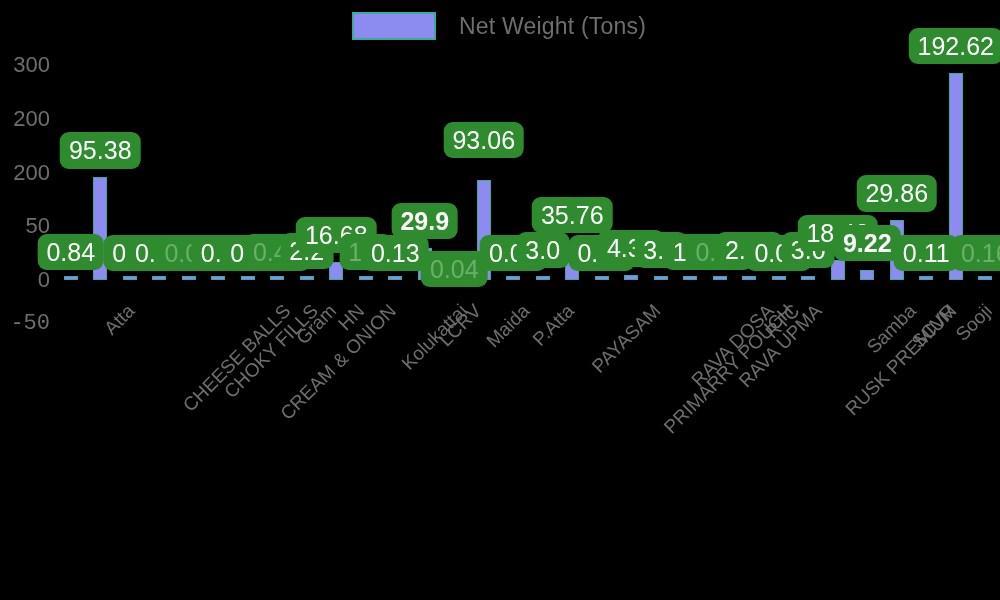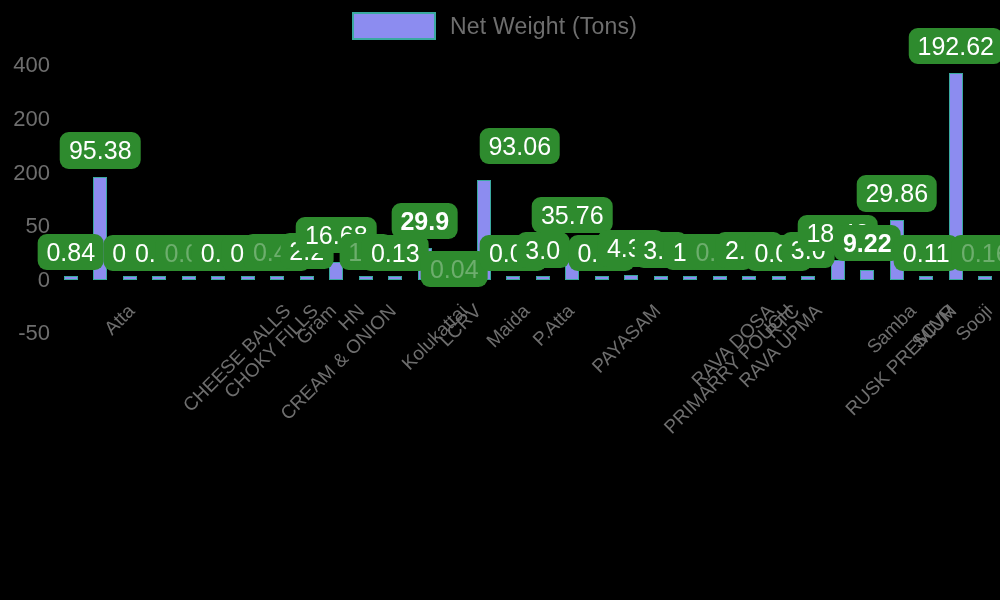--- a/index.html
+++ b/index.html
@@ -1,20 +1,20 @@
 <!DOCTYPE html>
 <html><head>
 <meta charset="utf-8">
 <style>
   html,body{margin:0;padding:0;background:#000;}
   body{width:1000px;height:600px;overflow:hidden;font-family:"Liberation Sans","DejaVu Sans",sans-serif;}
   #stage{position:relative;width:1000px;height:600px;background:#000;}
 
   
-  .legend{position:absolute;left:352px;top:12px;display:flex;align-items:center;gap:14px;}
+  .legend{position:absolute;left:352px;top:12px;display:flex;align-items:center;gap:23px;}
   .legend-swatch{width:84px;height:28px;background:#8c8cf0;border:2px solid #3aa9a0;box-sizing:border-box;}
   .legend-label{color:#6e6e6e;font-size:23px;letter-spacing:.2px;}
 
   
   .ytick{position:absolute;right:0;transform:translateY(-50%);color:#6e6e6e;font-size:22px;text-align:right;}
   #yaxis{position:absolute;left:0;top:0;width:50px;height:600px;}
 
   .plot{position:absolute;left:56px;top:0;width:944px;height:600px;}
 
   
@@ -34,26 +34,26 @@
 <body>
 
 <div id="stage">
 
   <div class="legend">
     <span class="legend-swatch"></span>
     <span class="legend-label">Net Weight (Tons)</span>
   </div>
 
   <div id="yaxis">
-      <div class="ytick" style="top: 65px;">400</div>
+      <div class="ytick" style="top: 65px;">300</div>
       <div class="ytick" style="top: 118.75px;">200</div>
       <div class="ytick" style="top: 172.5px;">200</div>
       <div class="ytick" style="top: 226.25px;">50</div>
       <div class="ytick" style="top: 280px;">0</div>
-      <div class="ytick" style="top: 333px;">-50</div>
+      <div class="ytick" style="top: 323px; font-family: Liberation Mono, monospace;">-50</div>
     </div>
 
   <div class="plot">
     <div id="bars">
         <div class="bar" style="left: 7.75px; width: 14px; height: 4px; bottom: 320px;"></div>
         <div class="bar" style="left: 37.25px; width: 14px; height: 102.533px; bottom: 320px;"></div>
         <div class="bar" style="left: 66.75px; width: 14px; height: 4px; bottom: 320px;"></div>
         <div class="bar" style="left: 96.25px; width: 14px; height: 4px; bottom: 320px;"></div>
         <div class="bar" style="left: 125.75px; width: 14px; height: 4px; bottom: 320px;"></div>
         <div class="bar" style="left: 155.25px; width: 14px; height: 4px; bottom: 320px;"></div>
@@ -92,21 +92,21 @@
         <div class="dlabel dim" style="left: 132.75px; top: 234.935px;">0.06</div>
         <div class="dlabel" style="left: 162.25px; top: 234.892px;">0.1</div>
         <div class="dlabel" style="left: 191.75px; top: 234.892px;">0.1</div>
         <div class="dlabel dim" style="left: 221.25px; top: 234.495px;">0.47</div>
         <div class="dlabel" style="left: 250.75px; top: 232.635px;">2.2</div>
         <div class="dlabel" style="left: 280.25px; top: 217.069px;">16.68</div>
         <div class="dlabel dim" style="left: 309.75px; top: 233.925px;">1.0</div>
         <div class="dlabel" style="left: 339.25px; top: 234.86px;">0.13</div>
         <div class="dlabel" style="left: 368.75px; top: 202.857px; font-weight: bold;">29.9</div>
         <div class="dlabel dim" style="left: 398.25px; top: 251px;">0.04</div>
-        <div class="dlabel" style="left: 427.75px; top: 128px; margin-left: 36px;">93.06</div>
+        <div class="dlabel" style="left: 427.75px; top: 122px;">93.06</div>
         <div class="dlabel" style="left: 457.25px; top: 234.914px;">0.08</div>
         <div class="dlabel" style="left: 486.75px; top: 231.775px;">3.0</div>
         <div class="dlabel" style="left: 516.25px; top: 196.558px;">35.76</div>
         <div class="dlabel" style="left: 545.75px; top: 234.968px;">0.03</div>
         <div class="dlabel" style="left: 575.25px; top: 230.324px;">4.35</div>
         <div class="dlabel" style="left: 604.75px; top: 231.775px;">3.0</div>
         <div class="dlabel" style="left: 634.25px; top: 233.925px;">1.0</div>
         <div class="dlabel dim" style="left: 663.75px; top: 233.979px;">0.95</div>
         <div class="dlabel" style="left: 693.25px; top: 231.861px;">2.92</div>
         <div class="dlabel" style="left: 722.75px; top: 234.946px;">0.05</div>

